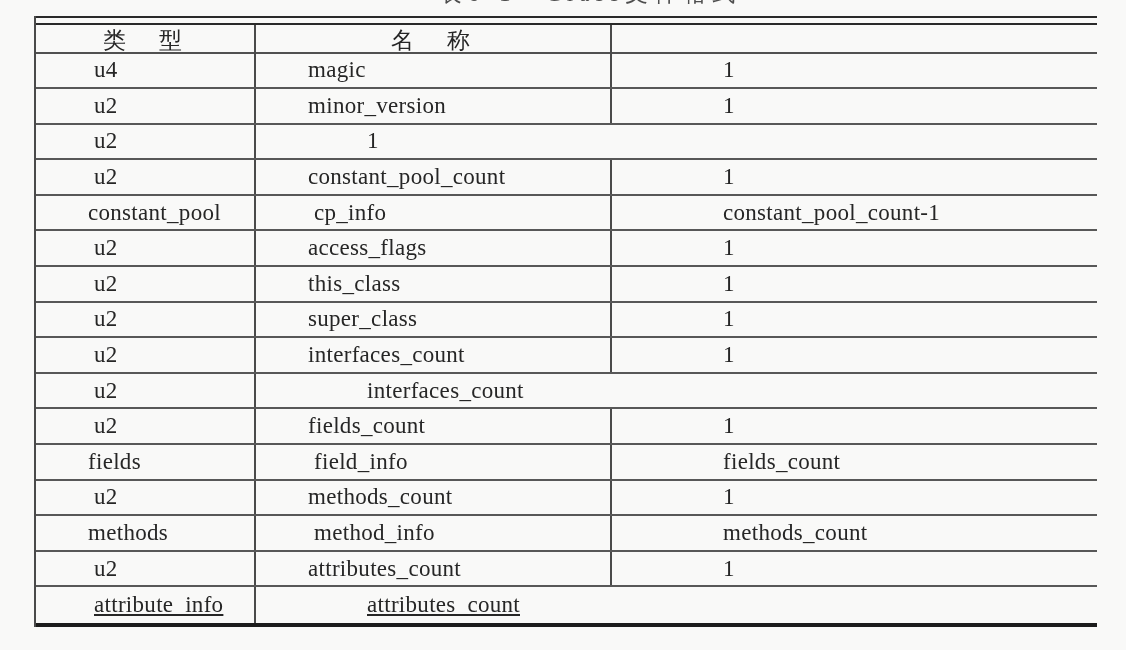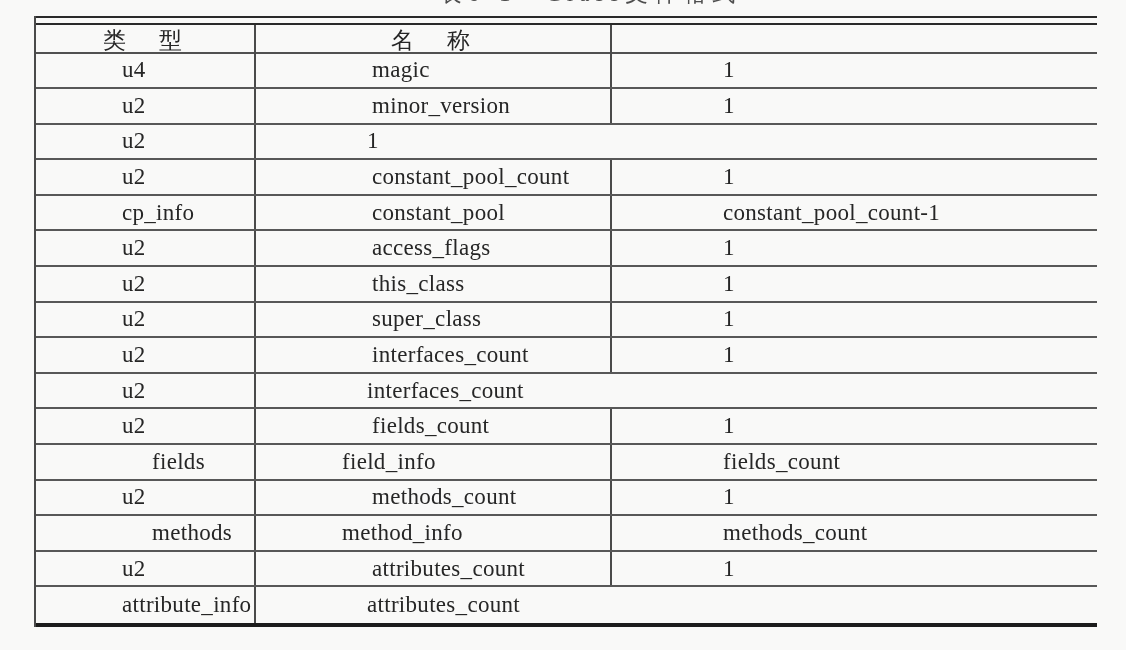--- a/index.html
+++ b/index.html
@@ -56,29 +56,29 @@
   }
   .header-cell.c1,.header-cell.c2{border-right:2px solid var(--rule-mid);}
   .rows-body{
     border-bottom:4.5px solid var(--rule-dark);
   }
   .data-row{
     height:35.6px;
     border-bottom:2px solid var(--rule-thin);
     box-sizing:border-box;
   }
-  .data-row:last-child{border-bottom:none;}
+  .data-row:last-child{border-bottom:none;text-decoration:underline;}
   .cell{
     display:flex;align-items:center;
     font-size:23px;letter-spacing:0.3px;
     white-space:nowrap;overflow:hidden;
     box-sizing:border-box;
   }
-  .cell.c1{border-right:2px solid var(--rule-mid);padding-left:86px;}
-  .cell.c2{border-right:2px solid var(--rule-mid);padding-left:116px;}
+  .cell.c1{border-right:2px solid var(--rule-mid);padding-left:58px;}
+  .cell.c2{border-right:2px solid var(--rule-mid);padding-left:52px;}
   .cell.c3{padding-left:111px;}
 </style>
 </head>
 <body>
 
 <div class="caption-clip">
   <div class="caption-text">表6-1　Class文件格式</div>
 </div>
 
 <div class="scan-table">
@@ -107,22 +107,22 @@
       <div class="cell c3">1</div>
     </div>
 
     <div class="grid-row data-row">
       <div class="cell c1">u2</div>
       <div class="cell c2">constant_pool_count</div>
       <div class="cell c3">1</div>
     </div>
 
     <div class="grid-row data-row">
+      <div class="cell c2">constant_pool</div>
       <div class="cell c1">cp_info</div>
-      <div class="cell c2">constant_pool</div>
       <div class="cell c3">constant_pool_count-1</div>
     </div>
 
     <div class="grid-row data-row">
       <div class="cell c1">u2</div>
       <div class="cell c2">access_flags</div>
       <div class="cell c3">1</div>
     </div>
 
     <div class="grid-row data-row">

